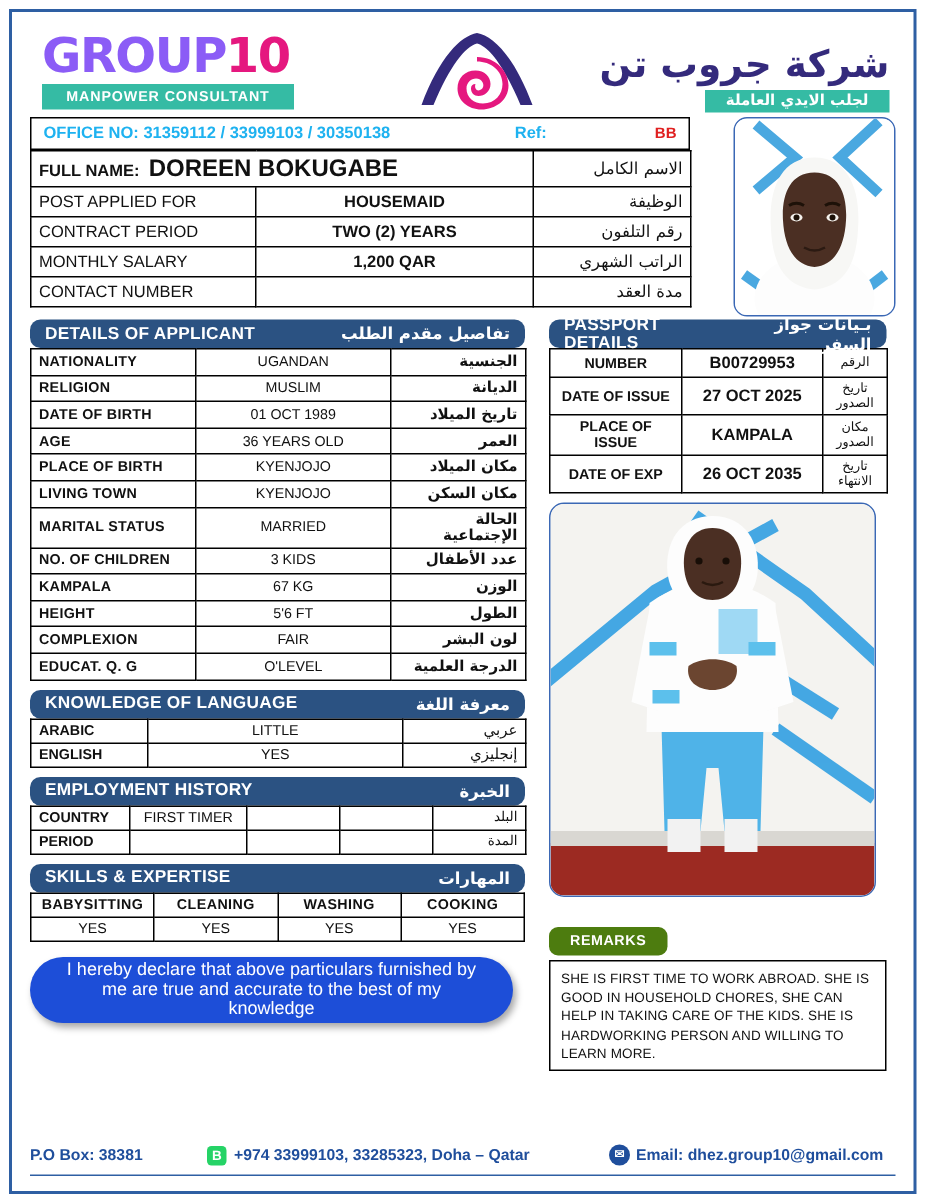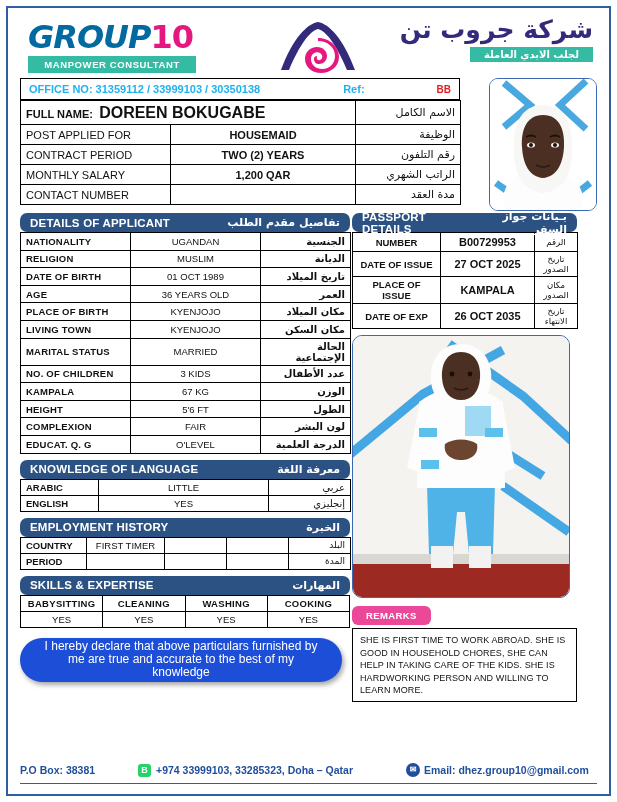--- a/index.html
+++ b/index.html
@@ -19,29 +19,29 @@
   }
 
   
   .header { position:relative; height:62px; }
   .logo-block { position:absolute; left:8px; top:4px; width:180px; }
   .logo-word {
     font-size:32px; font-weight:bold; letter-spacing:-1px;
     font-family:"DejaVu Sans", sans-serif;
     line-height:34px;
   }
-  .logo-word .g1 { color:#0369a1;font-style:italic; }
+  .logo-word .g1 { color:#8b5cf6; }
   .logo-word .g2 { color:#e5187f; }
   .logo-banner {
     margin-top:2px; background:#35bba4; color:#fff;
     font-size:9.5px; font-weight:bold; letter-spacing:.6px;
     text-align:center; padding:3px 0 3px 0; width:168px;
   }
   .center-logo { position:absolute; left:253px; top:2px; width:90px; height:58px; }
-  .ar-block { position:absolute; right:4px; top:0; text-align:right; width:240px; }
+  .ar-block { position:absolute; right:4px; top:13px; text-align:right; width:240px; }
   .ar-title {
     font-size:25px; font-weight:bold; color:#342a7c; line-height:28px;
     font-family:"DejaVu Sans", sans-serif; direction:rtl;
   }
   .ar-sub {
     display:inline-block; background:#35bba4; color:#fff;
     font-size:10px; font-weight:bold; padding:2px 14px; margin-top:2px;
     direction:rtl; font-family:"DejaVu Sans", sans-serif;
   }
 
@@ -75,21 +75,21 @@
   
   .sec {
     background:#2b5282; color:#fff; border-radius:7px;
     padding:4px 10px; margin-top:6px;
     display:flex; justify-content:space-between; align-items:center;
     height:19px;
   }
   .sec-en { font-size:11.5px; font-weight:bold; letter-spacing:.2px; }
   .sec-ar { font-size:11px; font-weight:bold; direction:rtl; font-family:"DejaVu Sans", sans-serif; }
 
-  .columns { display:flex; gap:2px; margin-top:2px; }
+  .columns { display:flex; gap:16px; margin-top:2px; }
   .col-left { width:330px; }
   .col-right { width:225px; position:relative; }
 
   .det td { height:17.6px; font-size:10px; }
   .det .lbl { font-weight:bold; font-size:9.5px; letter-spacing:.2px; }
   .det .val { font-weight:normal; font-size:9.5px; }
   .det .ar { font-weight:bold; font-size:10px; }
 
   .pass td { height:19px; font-size:10px;text-align:center; }
   .pass .lbl { font-weight:bold; font-size:9.5px; }
@@ -110,23 +110,23 @@
   .skl .hd { font-weight:bold; font-size:9.5px; letter-spacing:.3px; }
   .skl .vv { font-size:9.5px; }
 
   .photo-full {
     width:218px; height:263px; margin-top:6px;
     border:1.5px solid #3b68b5; border-radius:10px; overflow:hidden;
     background:#f2f2f2;
   }
 
   .remarks-tag {
-    display:inline-block; background:#ec4899; color:#fff;
+    display:inline-block; background:#4d7c0f; color:#fff;
     font-size:9.5px; font-weight:bold; letter-spacing:.4px;
-    padding:4px 14px; border-radius:6px; margin-top:8px;
+    padding:4px 14px; border-radius:6px; margin-top:20px;
   }
   .remarks-box {
     border:1.3px solid #000; padding:5px 7px; margin-top:3px;
     font-size:9px; line-height:12.5px; height:74px; letter-spacing:.1px;
   }
 
   .declare {
     margin-top:10px; width:322px; height:44px;
     background:#1d4ed8; color:#fff; border-radius:24px;
     display:flex; align-items:center; justify-content:center;

